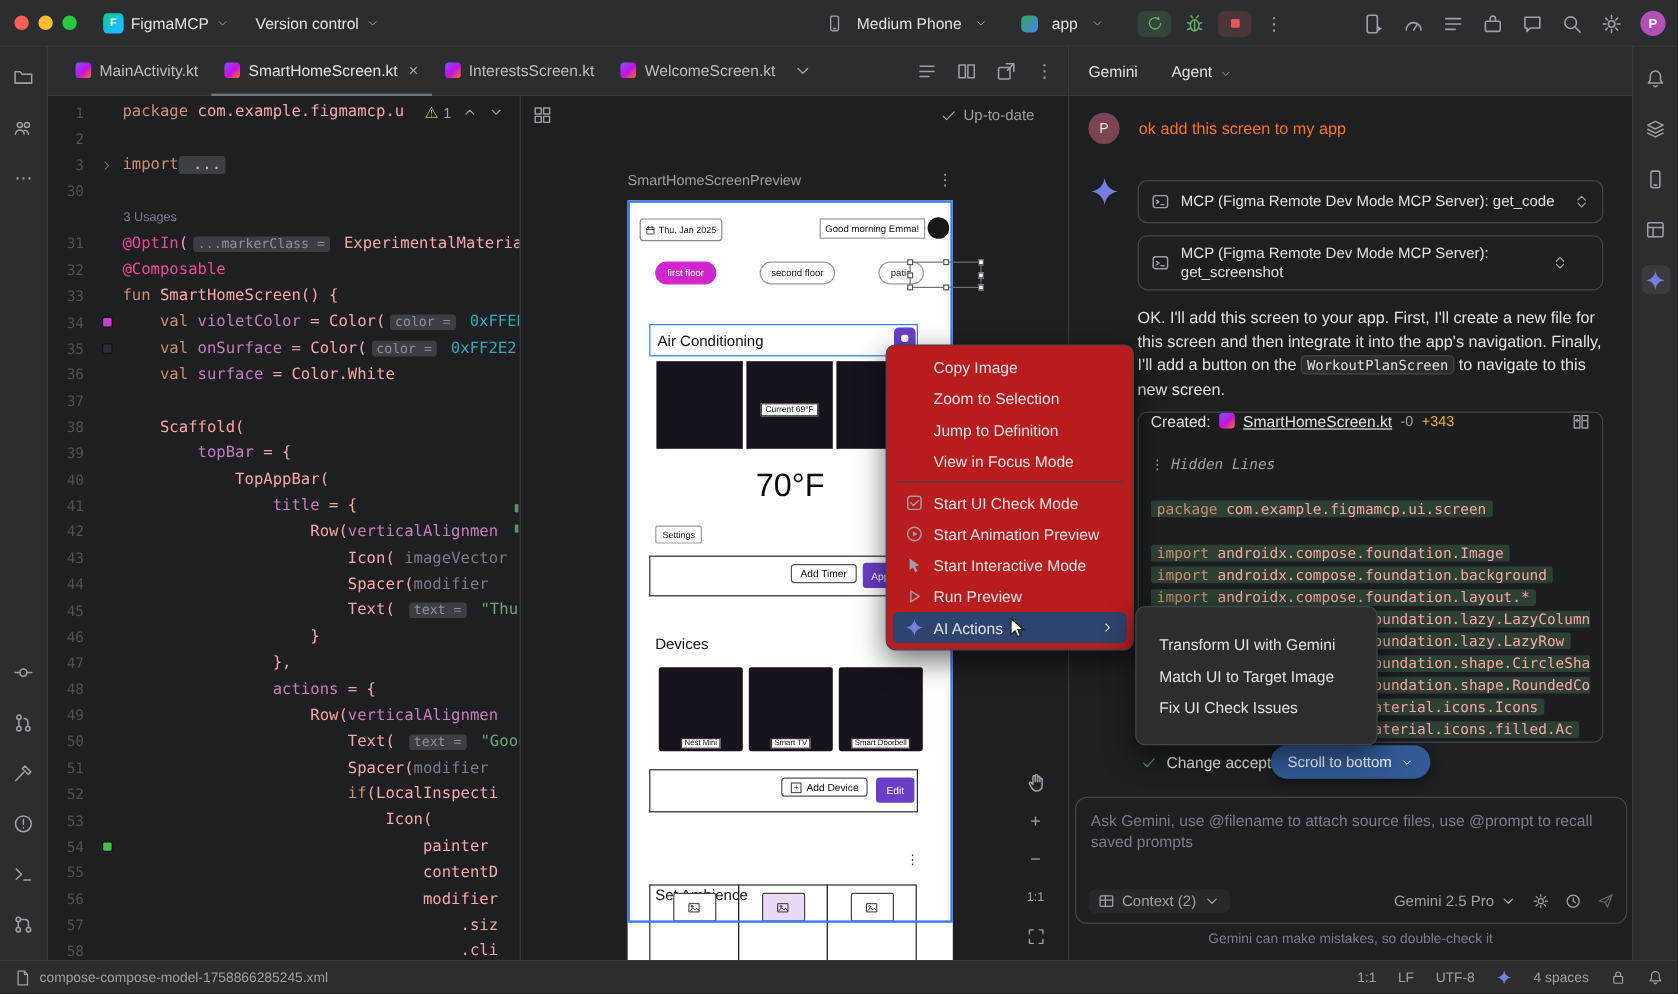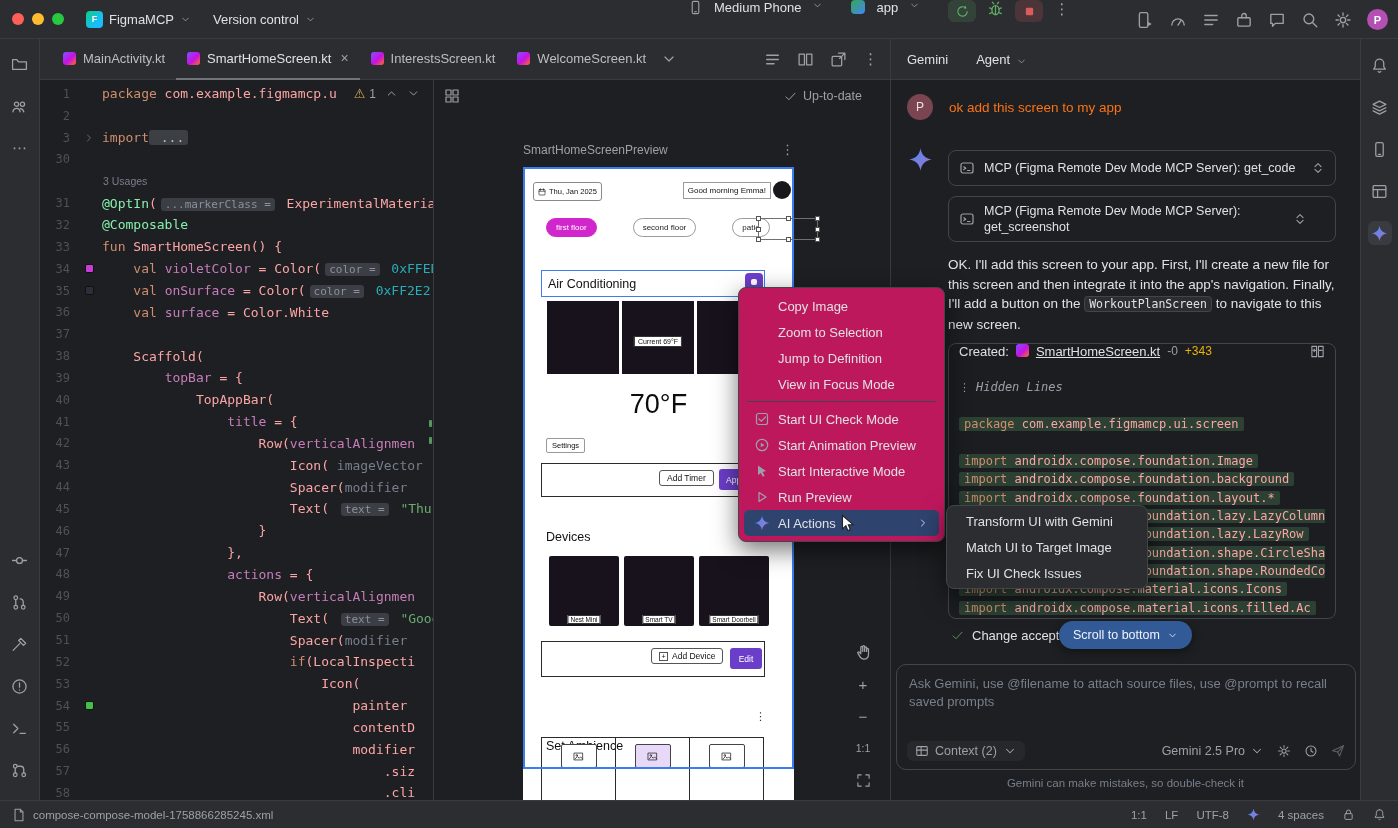--- a/index.html
+++ b/index.html
@@ -9,21 +9,21 @@
   .ic svg{width:100%;height:100%}
 
   
   .titlebar{position:absolute;left:0;top:0;width:1398px;height:39px;background:#2b2d30;border-bottom:1px solid #393b40;display:flex;align-items:center}
   .tl{display:flex;gap:8px;margin-left:12px}
   .tl span{width:12px;height:12px;border-radius:50%}
   .tl .r{background:#ff5f57}.tl .y{background:#febc2e}.tl .g{background:#28c840}
   .tb-group{display:flex;align-items:center;gap:6px;margin-left:22px;color:#dfe1e5}
   .proj-ico{width:17px;height:17px;border-radius:4px;background:linear-gradient(135deg,#0acf83,#1abcfe 70%);display:flex;align-items:center;justify-content:center;color:#fff;font-size:9px;font-weight:bold}
   .chev{width:11px;height:11px;color:#9da0a8}
-  .tb-center{position:absolute;left:688px;top:0;height:39px;display:flex;gap:11px}
+  .tb-center{position:absolute;left:688px;top:0;height:39px;display:flex;align-items:center;gap:11px}
   .tb-center .lbl{color:#dfe1e5}
   .app-ico{width:14px;height:14px;border-radius:4px;background:linear-gradient(135deg,#34a853,#4285f4)}
   .run-chip,.stop-chip{width:28px;height:22px;border-radius:6px;display:flex;align-items:center;justify-content:center}
   .run-chip{background:rgba(95,173,101,.18);color:#5fad65}
   .stop-chip{background:rgba(219,92,92,.18);color:#db5c5c}
   .tb-right{position:absolute;right:10px;top:0;height:39px;display:flex;align-items:center;gap:15px;color:#9da0a8}
   .tb-right .ic{width:18px;height:18px}
   .avatar{width:21px;height:21px;border-radius:50%;background:#b44fb4;color:#fff;display:flex;align-items:center;justify-content:center;font-size:11px;font-weight:bold}
   .kebab{font-size:15px;color:#9da0a8;letter-spacing:0}
 
@@ -50,21 +50,21 @@
 
   
   .code-pane{position:absolute;left:0;top:41px;width:393px;bottom:0;background:#1e1f22;overflow:hidden;font-family:"DejaVu Sans Mono",monospace;padding-top:3px}
   .cl{display:flex;align-items:center;height:21.85px}
   .cl .num{width:36px;flex:none;text-align:right;padding-right:6px;color:#4e5157;font-size:12px}
   .cl .gut{width:26px;flex:none;display:flex;align-items:center;justify-content:center}
   .sw{width:9px;height:9px;border-radius:2px;display:inline-block;border:1px solid #111}
   .fold{width:12px;height:12px;color:#6f737a}
   .src{white-space:pre;font-size:13px;color:#bcbec4}
   .src.hint{font-size:10.5px;color:#787f8c;font-family:"Liberation Sans",sans-serif;padding-left:1px}
-  .tk-k{color:#cf8e6d}.tk-a{color:#86efac}.tk-p{color:#c77dbb}.tk-n{color:#2aacb8}
+  .tk-k{color:#cf8e6d}.tk-a{color:#ec4899}.tk-p{color:#c77dbb}.tk-n{color:#2aacb8}
   .tk-s{color:#6aab73}.tk-m{color:#787f8c}.tk-t{color:#fca5a5}
   .tk-i{background:#3b3e45;color:#8c9199;border-radius:3px;padding:0 4px;margin:0 4px;font-size:11px}
   .tk-f{background:#3c3f44;border-radius:3px;padding:0 4px;color:#bcbec4}
   .inspect{position:absolute;top:4px;right:5px;display:flex;align-items:center;gap:9px;background:#1e1f22;padding:2px 8px;border-radius:6px;font-family:"Liberation Sans",sans-serif}
   .inspect .warn{color:#d6ae57;font-size:13px}
   .inspect .cnt{color:#9da0a8;font-size:12px;margin-left:-5px}
   .inspect .ic{width:13px;height:13px;color:#9da0a8}
   .vcs-stripe{position:absolute;right:1px;width:3px;height:7px;background:#57965c;border-radius:1px}
 
   
@@ -112,27 +112,27 @@
   .ph-adddev{position:absolute;left:128px;top:481px;border:1px solid #555;border-radius:3px;font-size:8.5px;padding:2px 7px;background:#fff;display:flex;align-items:center;gap:4px}
   .plus-sq{width:9px;height:9px;border:1px solid #555;display:flex;align-items:center;justify-content:center;font-size:7px}
   .ph-edit{position:absolute;left:207px;top:481px;width:32px;height:21px;background:#6b3ec9;border-radius:3px;color:#fff;font-size:8.5px;display:flex;align-items:center;justify-content:center}
   .ph-amb{position:absolute;left:18px;top:570px;display:flex}
   .acell{width:75px;height:64px;border:1px solid #2b2b2b;margin-left:-1px;display:flex;justify-content:center}
   .acell:first-child{margin-left:0}
   .achip{margin-top:6px;width:36px;height:24px;border:1px solid #444;border-radius:2px;display:flex;align-items:center;justify-content:center;color:#333}
   .achip .ic{width:11px;height:11px}
 
   
-  .menu{position:absolute;left:738px;top:287px;width:207px;background:#be185d;border:1px solid #43454a;border-radius:8px;box-shadow:0 8px 24px rgba(0,0,0,.55);padding:5px 0;z-index:50}
+  .menu{position:absolute;left:738px;top:287px;width:207px;background:#b91c1c;border:1px solid #43454a;border-radius:8px;box-shadow:0 8px 24px rgba(0,0,0,.55);padding:5px 0;z-index:50}
   .mi{height:26px;display:flex;align-items:center;gap:8px;padding:0 10px;margin:0 5px;border-radius:5px;font-size:13px;color:#dfe1e5}
   .mi .mico{width:16px;height:16px;flex:none;color:#9da0a8}
   .mi.sel{background:#2e436e}
   .mi .arrow{margin-left:auto;width:12px;height:12px;color:#dfe1e5}
   .msep{height:1px;background:#43454a;margin:4px 8px}
-  .submenu{position:absolute;left:946px;top:505px;width:202px;background:#2b2d30;border:1px solid #43454a;border-radius:8px;box-shadow:0 8px 24px rgba(0,0,0,.55);padding:2px 0;z-index:55}
+  .submenu{position:absolute;left:946px;top:505px;width:202px;background:#2b2d30;border:1px solid #43454a;border-radius:8px;box-shadow:0 8px 24px rgba(0,0,0,.55);padding:18px 0;z-index:55}
   .smi{height:26px;display:flex;align-items:center;padding:0 14px;margin:0 5px;border-radius:5px;font-size:13px;color:#dfe1e5}
   .cursor{position:absolute;left:840px;top:514px;width:16px;height:21px;z-index:60;pointer-events:none}
 
   
   .gemini{position:absolute;left:890px;top:39px;width:470px;bottom:28px;background:#1e1f22;border-left:1px solid #393b40}
   .ghead{height:41px;background:#2b2d30;border-bottom:1px solid #393b40;display:flex;align-items:center;padding:0 16px;gap:28px}
   .ghead .gtab{display:flex;align-items:flex-end;gap:6px;color:#dfe1e5;font-size:13px}
   .g-avatar{position:absolute;left:16px;top:55px;width:26px;height:26px;border-radius:50%;background:#7a4450;color:#f0dede;display:flex;align-items:center;justify-content:center;font-size:12px}
   .g-usertext{position:absolute;left:58px;top:61px;font-size:13.5px;color:#f97316}
   .g-spark{position:absolute;left:17px;top:108px;width:25px;height:25px}

